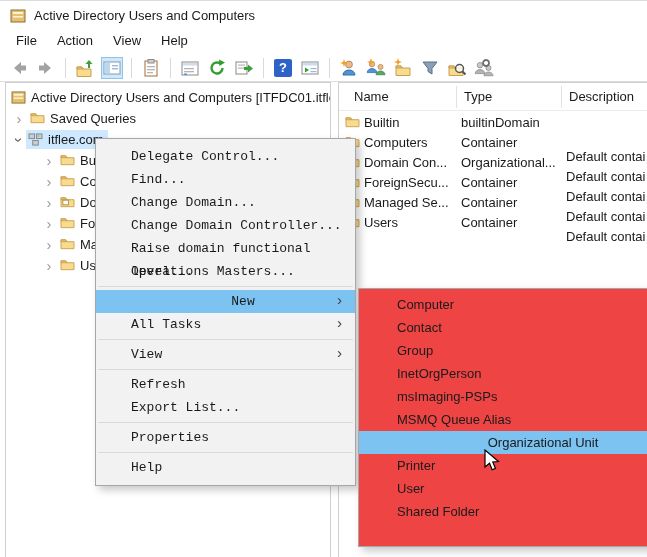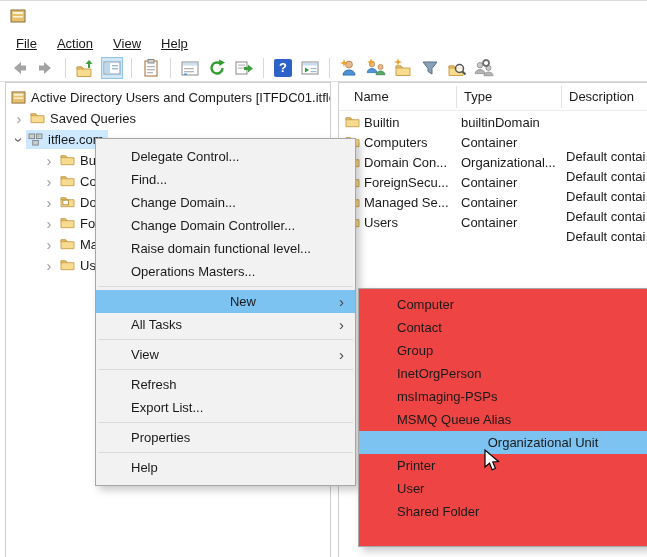--- a/index.html
+++ b/index.html
@@ -5,21 +5,21 @@
   * { margin:0; padding:0; box-sizing:border-box; }
   html,body { width:647px; height:557px; background:#fff; overflow:hidden;
     font-family:"Liberation Sans","DejaVu Sans",sans-serif; font-size:13px; color:#1a1a1a; }
   .window { position:relative; width:647px; height:557px; background:#fff; }
 
   
   .titlebar { position:absolute; left:0; top:0; width:647px; height:30px;
     display:flex; align-items:center; padding-left:10px; border-top:1px solid #dcdcdc; background:#fff; }
   .titlebar .app-icon { width:16px; height:16px; margin-right:8px; flex:0 0 auto; }
   .menubar { position:absolute; left:0; top:30px; width:647px; height:24px;
-    display:flex; align-items:flex-end; padding-left:6px; background:#fff;text-decoration:underline; }
+    display:flex; align-items:flex-start; padding-left:6px; background:#fff; }
   .menubar span { padding:3px 10px; cursor:default; }
   .toolbar { position:absolute; left:0; top:54px; width:647px; height:28px;
     display:flex; align-items:center; padding-left:8px; gap:5px;
     background:#fff; border-bottom:1px solid #dcdcdc; }
   .tsep { width:1px; height:20px; background:#d9d9d9; margin:0 3px; }
   .tbtn { width:22px; height:22px; display:flex; align-items:center; justify-content:center; }
   .tbtn.pressed { background:#cfe7f9; border:1px solid #8fc3ec; }
   .helpbox { width:18px; height:18px; background:#2d63c8; color:#fff; font-weight:bold;
     font-size:13px; display:flex; align-items:center; justify-content:center; border-radius:2px; }
 
@@ -41,21 +41,21 @@
   .lheader::after { content:""; position:absolute; left:0; bottom:0; width:309px; height:1px; background:#ececec; }
   .lrow { position:absolute; left:0; width:309px; height:20px; white-space:nowrap; }
   .lrow .fi { position:absolute; left:6px; top:3px; }
   .lrow .nm { position:absolute; left:25px; top:2px; }
   .lrow .tp { position:absolute; left:122px; top:2px; }
   .lrow .ds { position:absolute; left:227px; top:2px;margin-top:14px; }
 
   
   .cmenu { position:absolute; left:95px; top:138px; width:261px; background:#f2f2f2;
     border:1px solid #a7a7a7; box-shadow:4px 4px 8px rgba(0,0,0,.22); padding:6px 0; z-index:10; }
-  .cmenu .mi { position:relative; height:23px; line-height:23px; padding-left:35px; cursor:default; }
+  .cmenu .mi { position:relative; height:23px; line-height:23px; padding-left:35px; cursor:default;font-family:Liberation Mono, monospace; }
   .cmenu .mi .arrow { position:absolute; right:11px; top:0; font-size:15px; color:#444; }
   .cmenu .msep { height:7px; position:relative; }
   .cmenu .msep::after { content:""; position:absolute; left:2px; right:2px; top:3px; height:1px; background:#d9d9d9; }
   .hl { background:#7cc3f2;text-align:center; }
 
   .smenu { position:absolute; left:358px; top:288px; width:332px; height:259px; background:#ef4444;
     border:1px solid #a7a7a7; box-shadow:4px 4px 8px rgba(0,0,0,.22); padding:4px 0; z-index:11; }
   .smenu .mi { height:23px; line-height:23px; padding-left:38px; cursor:default; }
 
   .cursor { position:absolute; left:481px; top:449px; z-index:50; }
@@ -80,20 +80,21 @@
 </svg>
 
 <div class="window">
 
   <div class="titlebar">
     <svg class="app-icon" viewBox="0 0 16 16">
       <rect x="1" y="2" width="14" height="12" fill="#e6c06c" stroke="#8a6d3b"></rect>
       <rect x="3" y="4" width="10" height="2" fill="#fdf4dc"></rect>
       <rect x="3" y="8" width="10" height="1.5" fill="#fdf4dc"></rect>
     </svg>
+    <span>Active Directory Users and Computers</span>
   </div>
 
   <div class="menubar">
     <span>File</span>
     <span>Action</span>
     <span>View</span>
     <span>Help</span>
   </div>
 
   <div class="toolbar">

